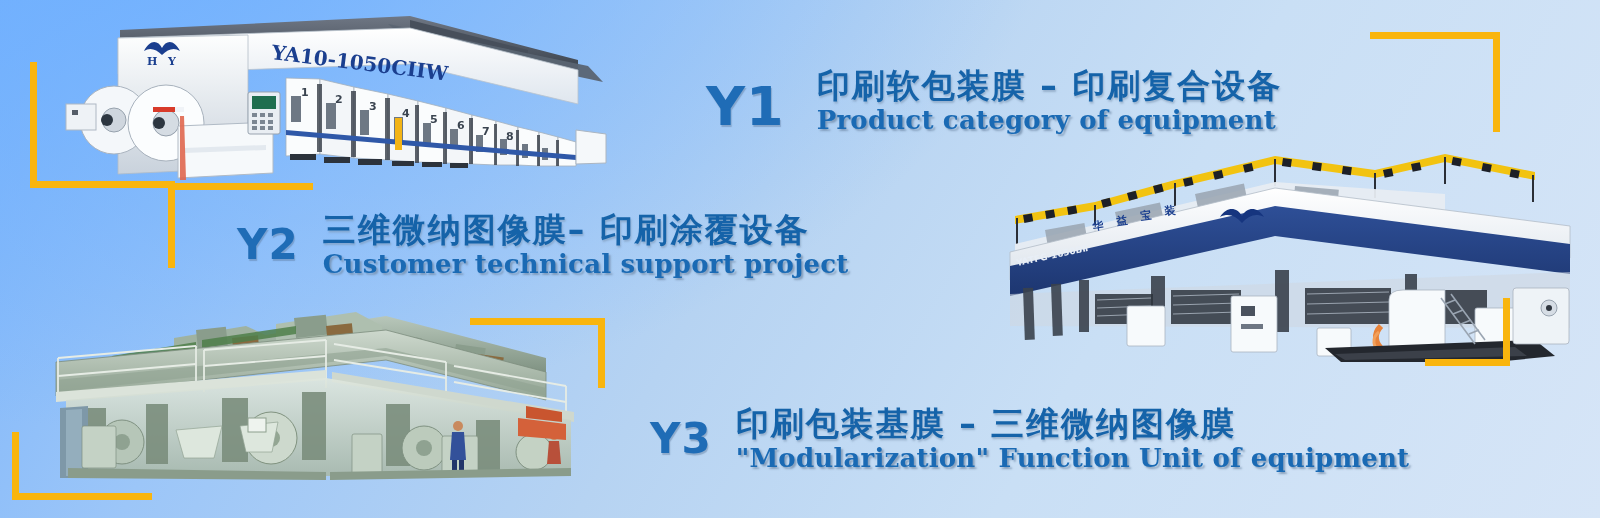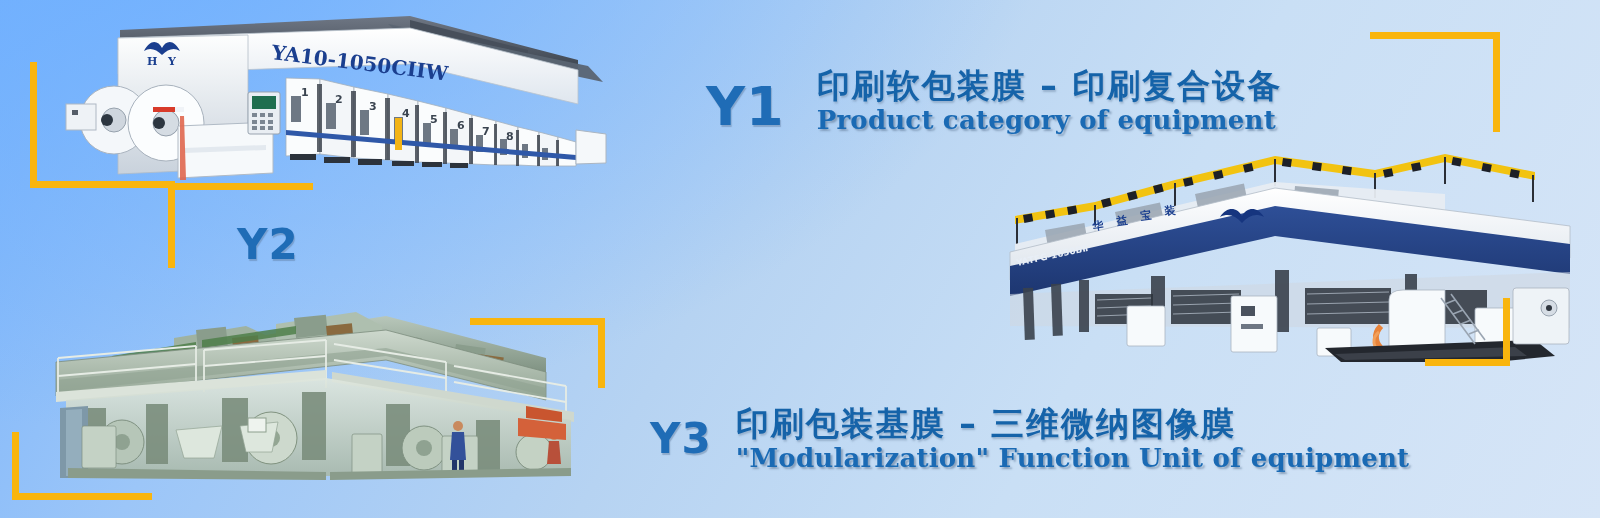--- a/index.html
+++ b/index.html
@@ -489,20 +489,24 @@
   <div class="row" style="left:706px; top:68px;">
     <div class="ycode" style="font-size:54px; margin-right:32px; margin-top:12px;">Y1</div>
     <div class="txtwrap">
       <div class="cn" style="font-size:33px;">印刷软包装膜 – 印刷复合设备</div>
       <div class="en" style="font-size:26px; margin-top:2px;">Product category of equipment</div>
     </div>
   </div>
 
   <div class="row" style="left:213px; top:212px;margin-left:24px;">
     <div class="ycode" style="font-size:42px; margin-right:24px; margin-top:12px;">Y2</div>
+    <div class="txtwrap">
+      <div class="cn" style="font-size:33px;">三维微纳图像膜– 印刷涂覆设备</div>
+      <div class="en" style="font-size:26px; margin-top:2px;">Customer technical support project</div>
+    </div>
   </div>
 
   <div class="row" style="left:650px; top:406px;">
     <div class="ycode" style="font-size:42px; margin-right:24px; margin-top:12px;">Y3</div>
     <div class="txtwrap">
       <div class="cn" style="font-size:33px;">印刷包装基膜 –  三维微纳图像膜</div>
       <div class="en" style="font-size:26px; margin-top:2px;">"Modularization" Function Unit of equipment</div>
     </div>
   </div>
 

